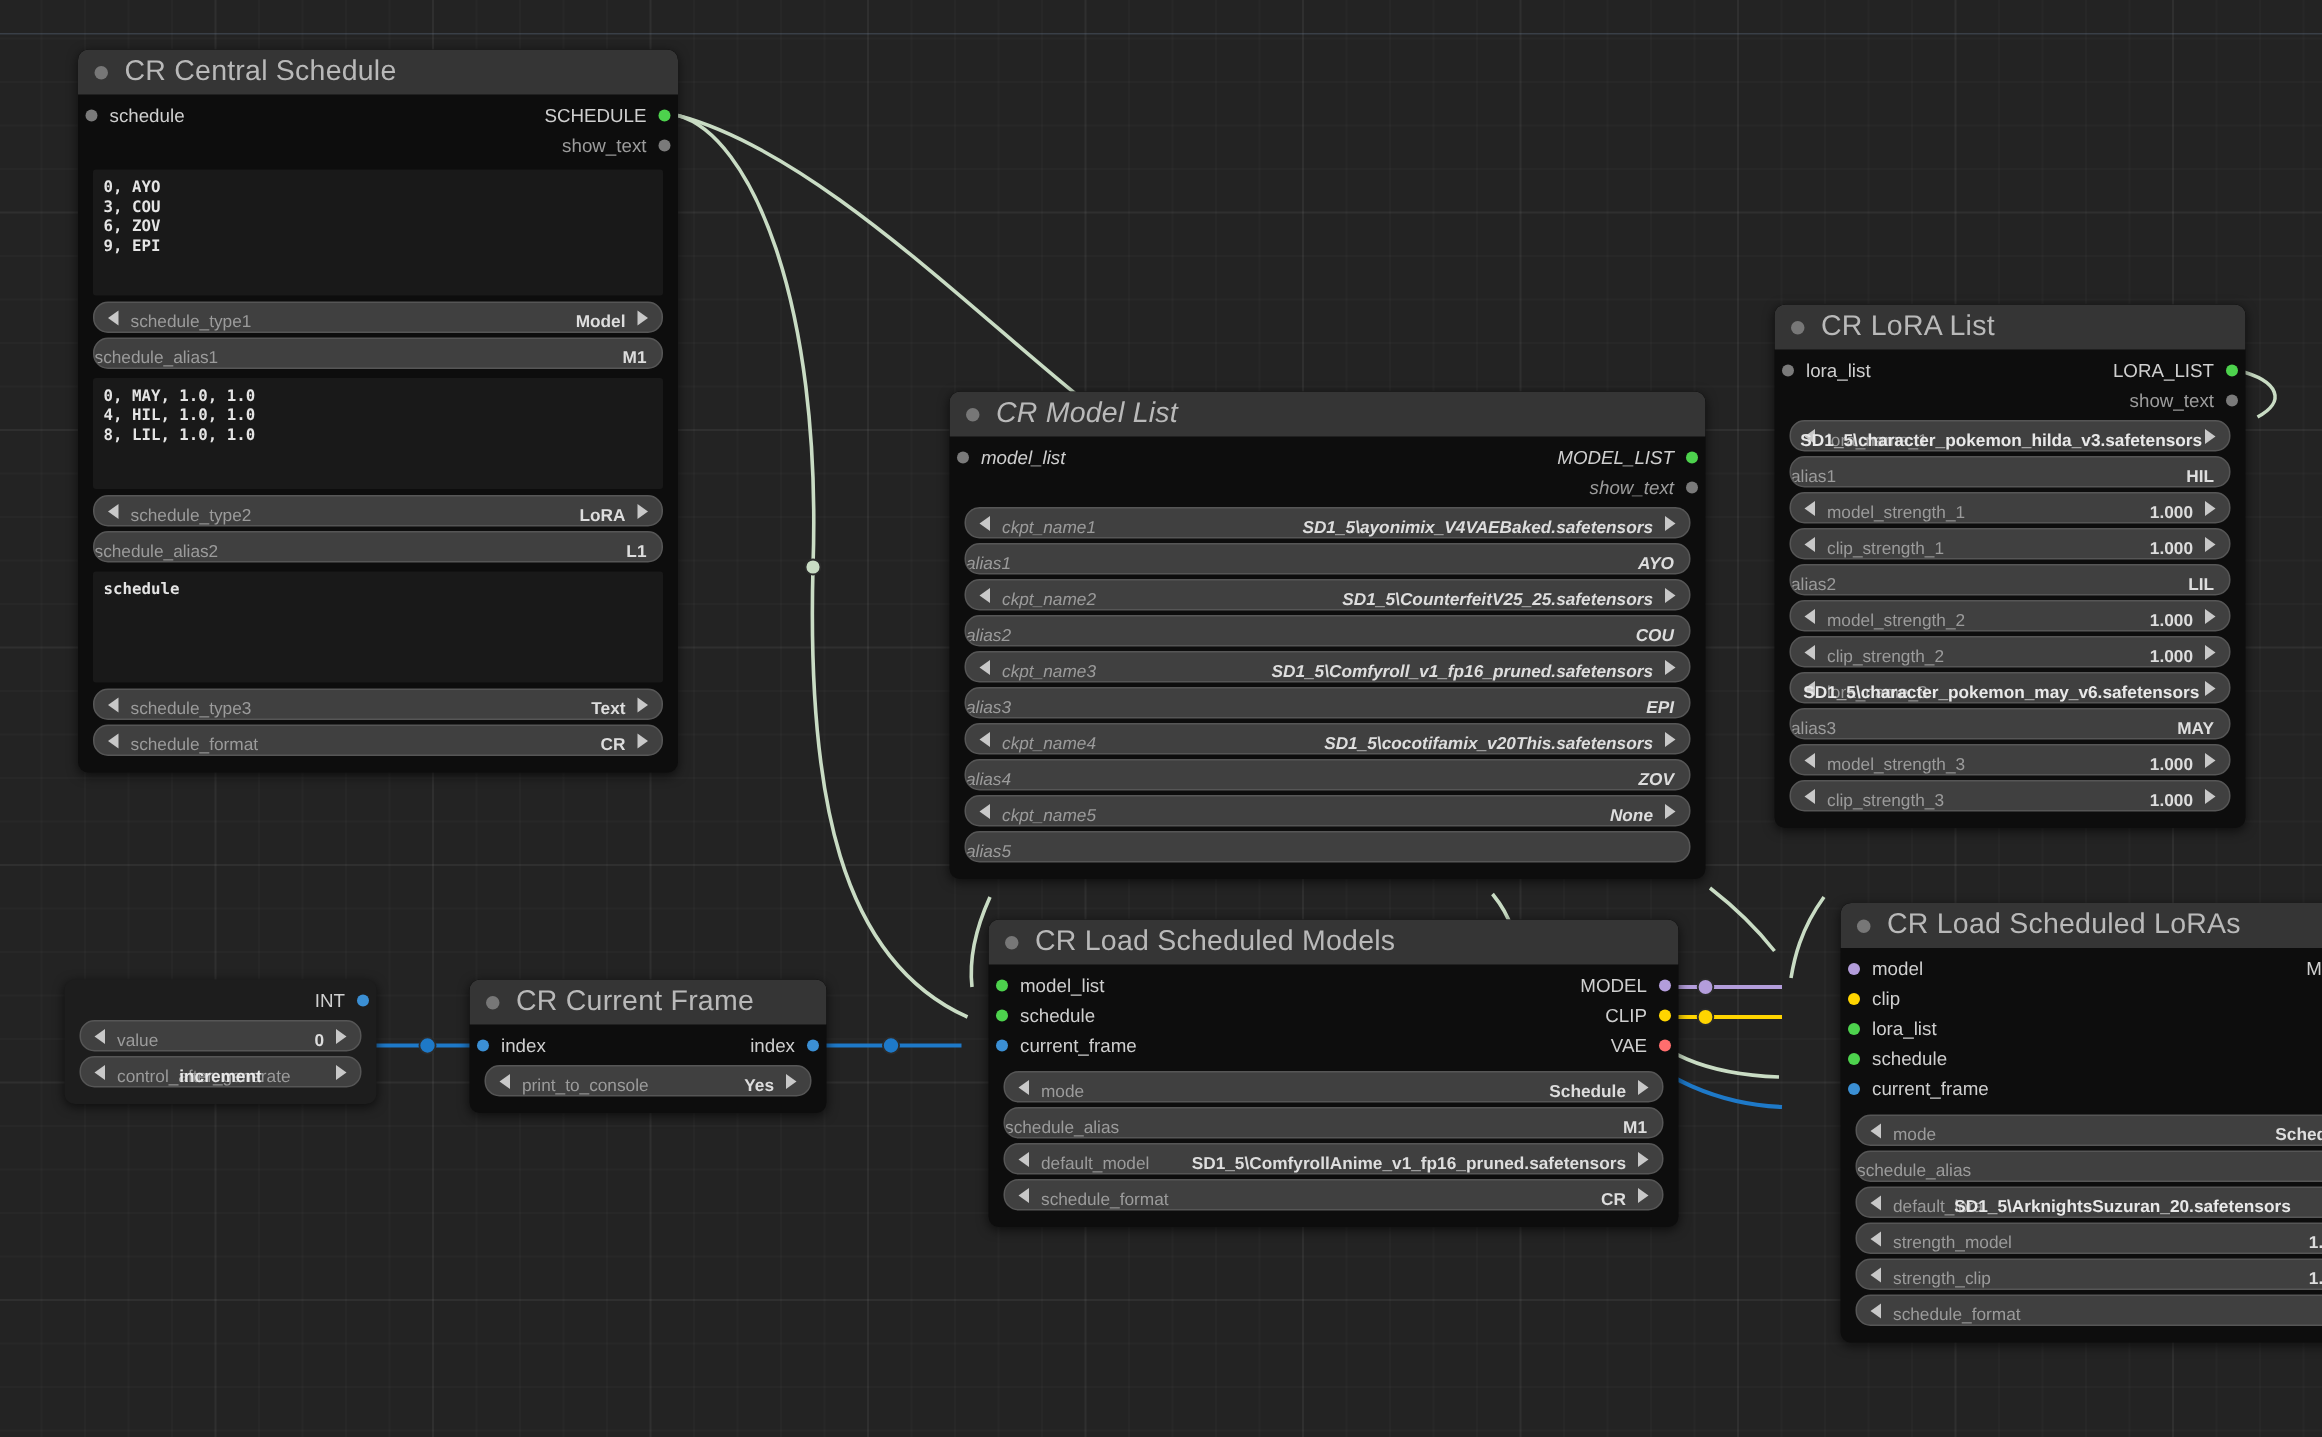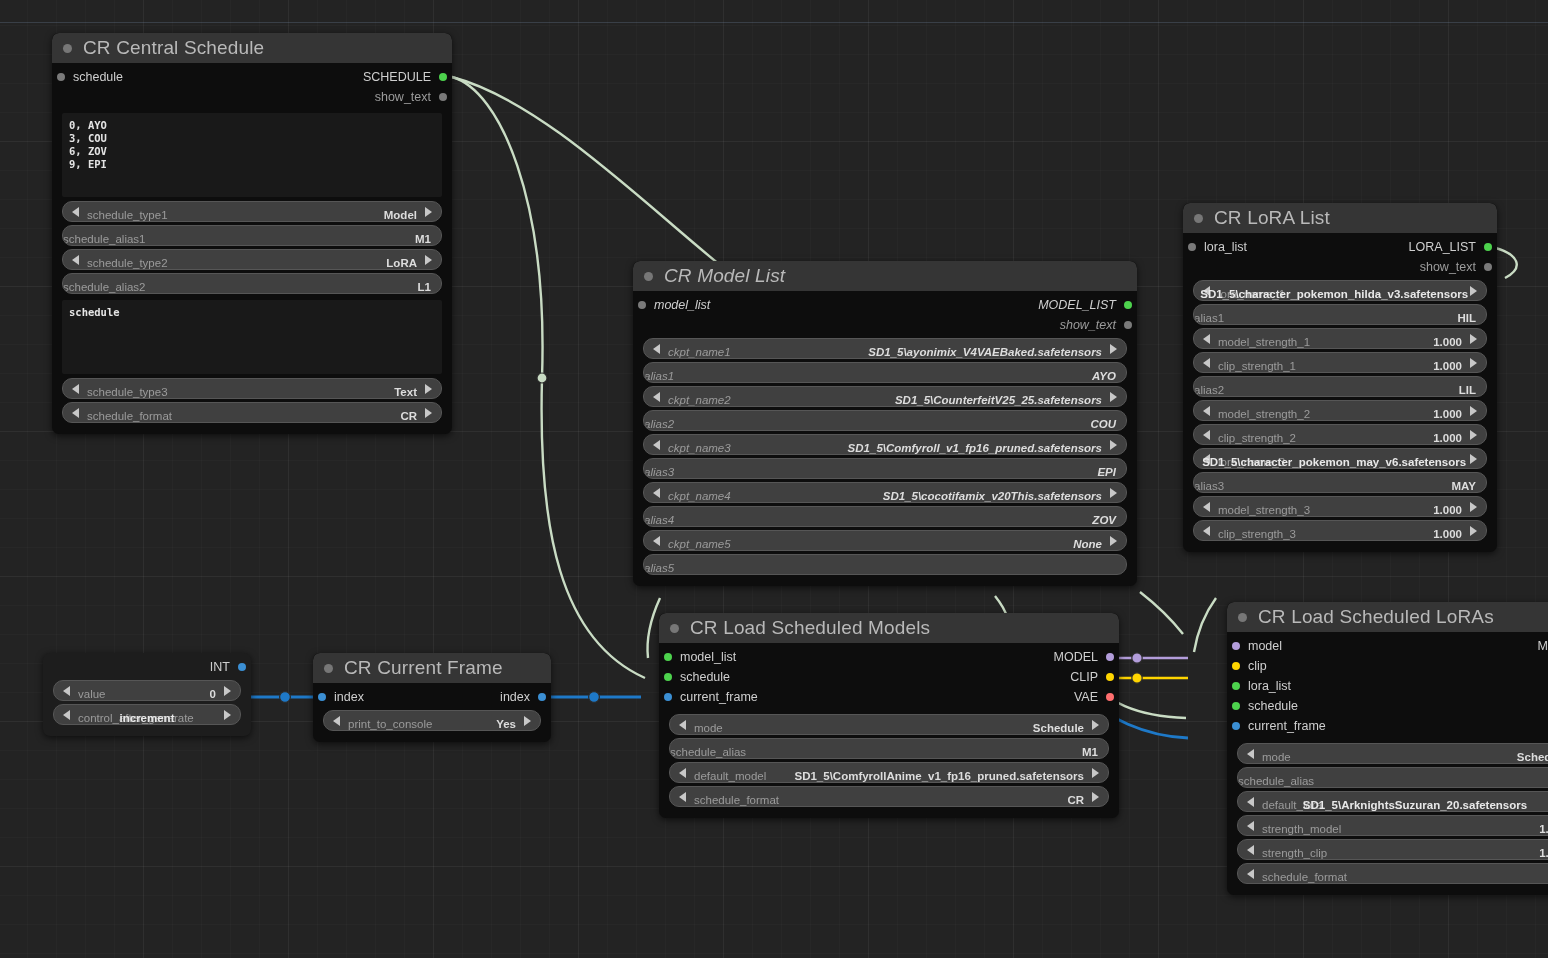--- a/index.html
+++ b/index.html
@@ -201,20 +201,23 @@
         <span class="arr left"></span>
         <span class="plabel">schedule_type1</span>
         <span class="pvalue">Model</span>
         <span class="arr right"></span>
       </div>
       <div class="pill">
         <span class="plabel">schedule_alias1</span>
         <span class="pvalue">M1</span>
       </div>
 
+      <div class="textbox" style="height:62px;">0, MAY, 1.0, 1.0
+4, HIL, 1.0, 1.0
+8, LIL, 1.0, 1.0</div>
 
       <div class="pill arrows">
         <span class="arr left"></span>
         <span class="plabel">schedule_type2</span>
         <span class="pvalue">LoRA</span>
         <span class="arr right"></span>
       </div>
       <div class="pill">
         <span class="plabel">schedule_alias2</span>
         <span class="pvalue">L1</span>

